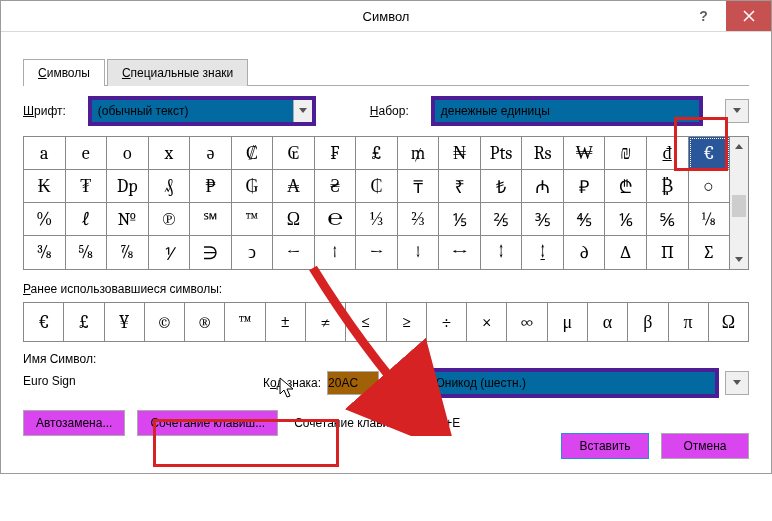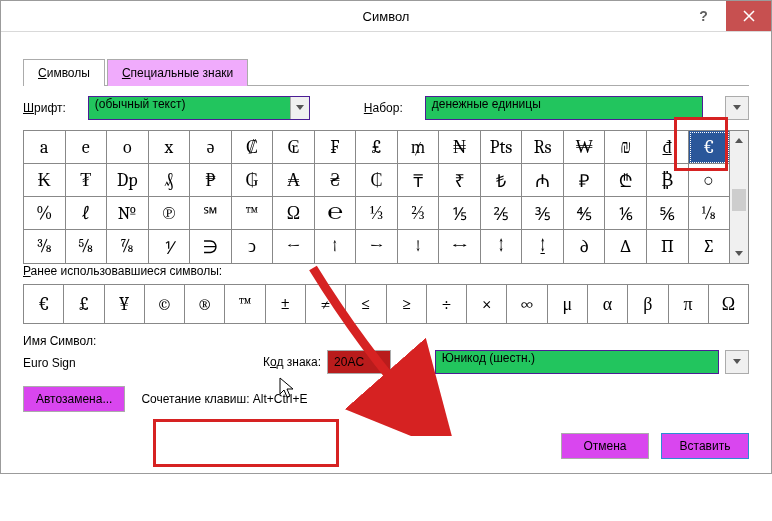--- a/index.html
+++ b/index.html
@@ -59,36 +59,36 @@
     padding: 6px 14px;
     border: 1px solid #ababab;
     border-bottom: none;
     background: #fff;
     margin-right: 2px;
     position: relative;
     top: 1px;
     cursor: pointer;
   }
   .tab.inactive {
-    background: #f0abfc;
+    background: #e5e5e5;
   }
   .tab u { text-decoration: underline; }
   .row {
     display: flex;
     align-items: center;
     margin-top: 10px;
     gap: 22px;
   }
   .label u { text-decoration: underline; }
   .dropdown {
-    border: 1px solid #4c1d95;
+    border: 4px solid #4c1d95;
     height: 22px;
     display: flex;
-    align-items: flex-start;
-    background: #22c55e;
+    align-items: center;
+    background: #0369a1;
     position: relative;
     flex: 1;
   }
   .dropdown .dd-text {
     padding: 0 6px;
     flex: 1;
     white-space: nowrap;
     overflow: hidden;
   }
   .dropdown .dd-arrow {
@@ -153,35 +153,35 @@
     justify-content: center;
     background: #f0f0f0;
   }
   .scroll-track { flex: 1; position: relative; background:#f0f0f0;}
   .scroll-thumb {
     position: absolute;
     left: 2px; right: 2px;
     top: 40px; height: 22px;
     background: #cdcdcd;
   }
-  .recent-label { margin-top: 0; }
+  .recent-label { margin-top: 12px; }
   .recent-row {
     display: flex;
     border: 1px solid #888;
     margin-top: 6px;
   }
   .recent-row .sym-cell { border-bottom: none; height: 38px;}
   .recent-row .sym-cell:last-child { border-right: none; }
   .textbox {
     border: 1px solid #ababab;
     height: 22px;
-    padding: 0 6px;
-    display: flex;
-    align-items: center;
-    background: #b91c1c;
+    padding: 0 0;
+    display: flex;
+    align-items: center;
+    background: #a16207;
     min-width: 50px;
   }
   .btn {
     border: 1px solid #ababab;
     background: #d946ef;
     padding: 4px 12px;
     cursor: pointer;
     height: 26px;
     box-sizing: border-box;
     display: flex;
@@ -402,27 +402,30 @@
         <div class="dd-small">
             <svg width="8" height="6" viewBox="0 0 8 6">
               <path d="M0 0 L4 5 L8 0" fill="#555"></path>
             </svg>
           </div>
       </div>
     </div>
 
     <div class="bottom-btns">
       <div class="btn">Автозамена...</div>
+      <div class="btn">
+          <span>Сочетание клавиш...</span>
+        </div>
       <div style="display:flex;align-items:center;margin-left:4px">Сочетание клавиш: Alt+Ctrl+E</div>
     </div>
   </div>
 
   <div class="footer">
+    <div class="btn primary">Вставить</div>
     <div class="btn">Отмена</div>
-    <div class="btn primary">Вставить</div>
   </div>
 
   <div class="highlight-box" style="left:673px; top:116px; width:48px; height:48px;"></div>
   <div class="highlight-box" style="left:152px; top:418px; width:180px; height:42px;"></div>
 
   <svg class="arrow-annot" style="left:300px; top:255px;" width="160" height="180">
     <defs>
       <marker id="ah" markerWidth="12" markerHeight="12" refX="6" refY="6" orient="auto">
         <path d="M0 0 L12 6 L0 12 Z" fill="#d62222"></path>
       </marker>

